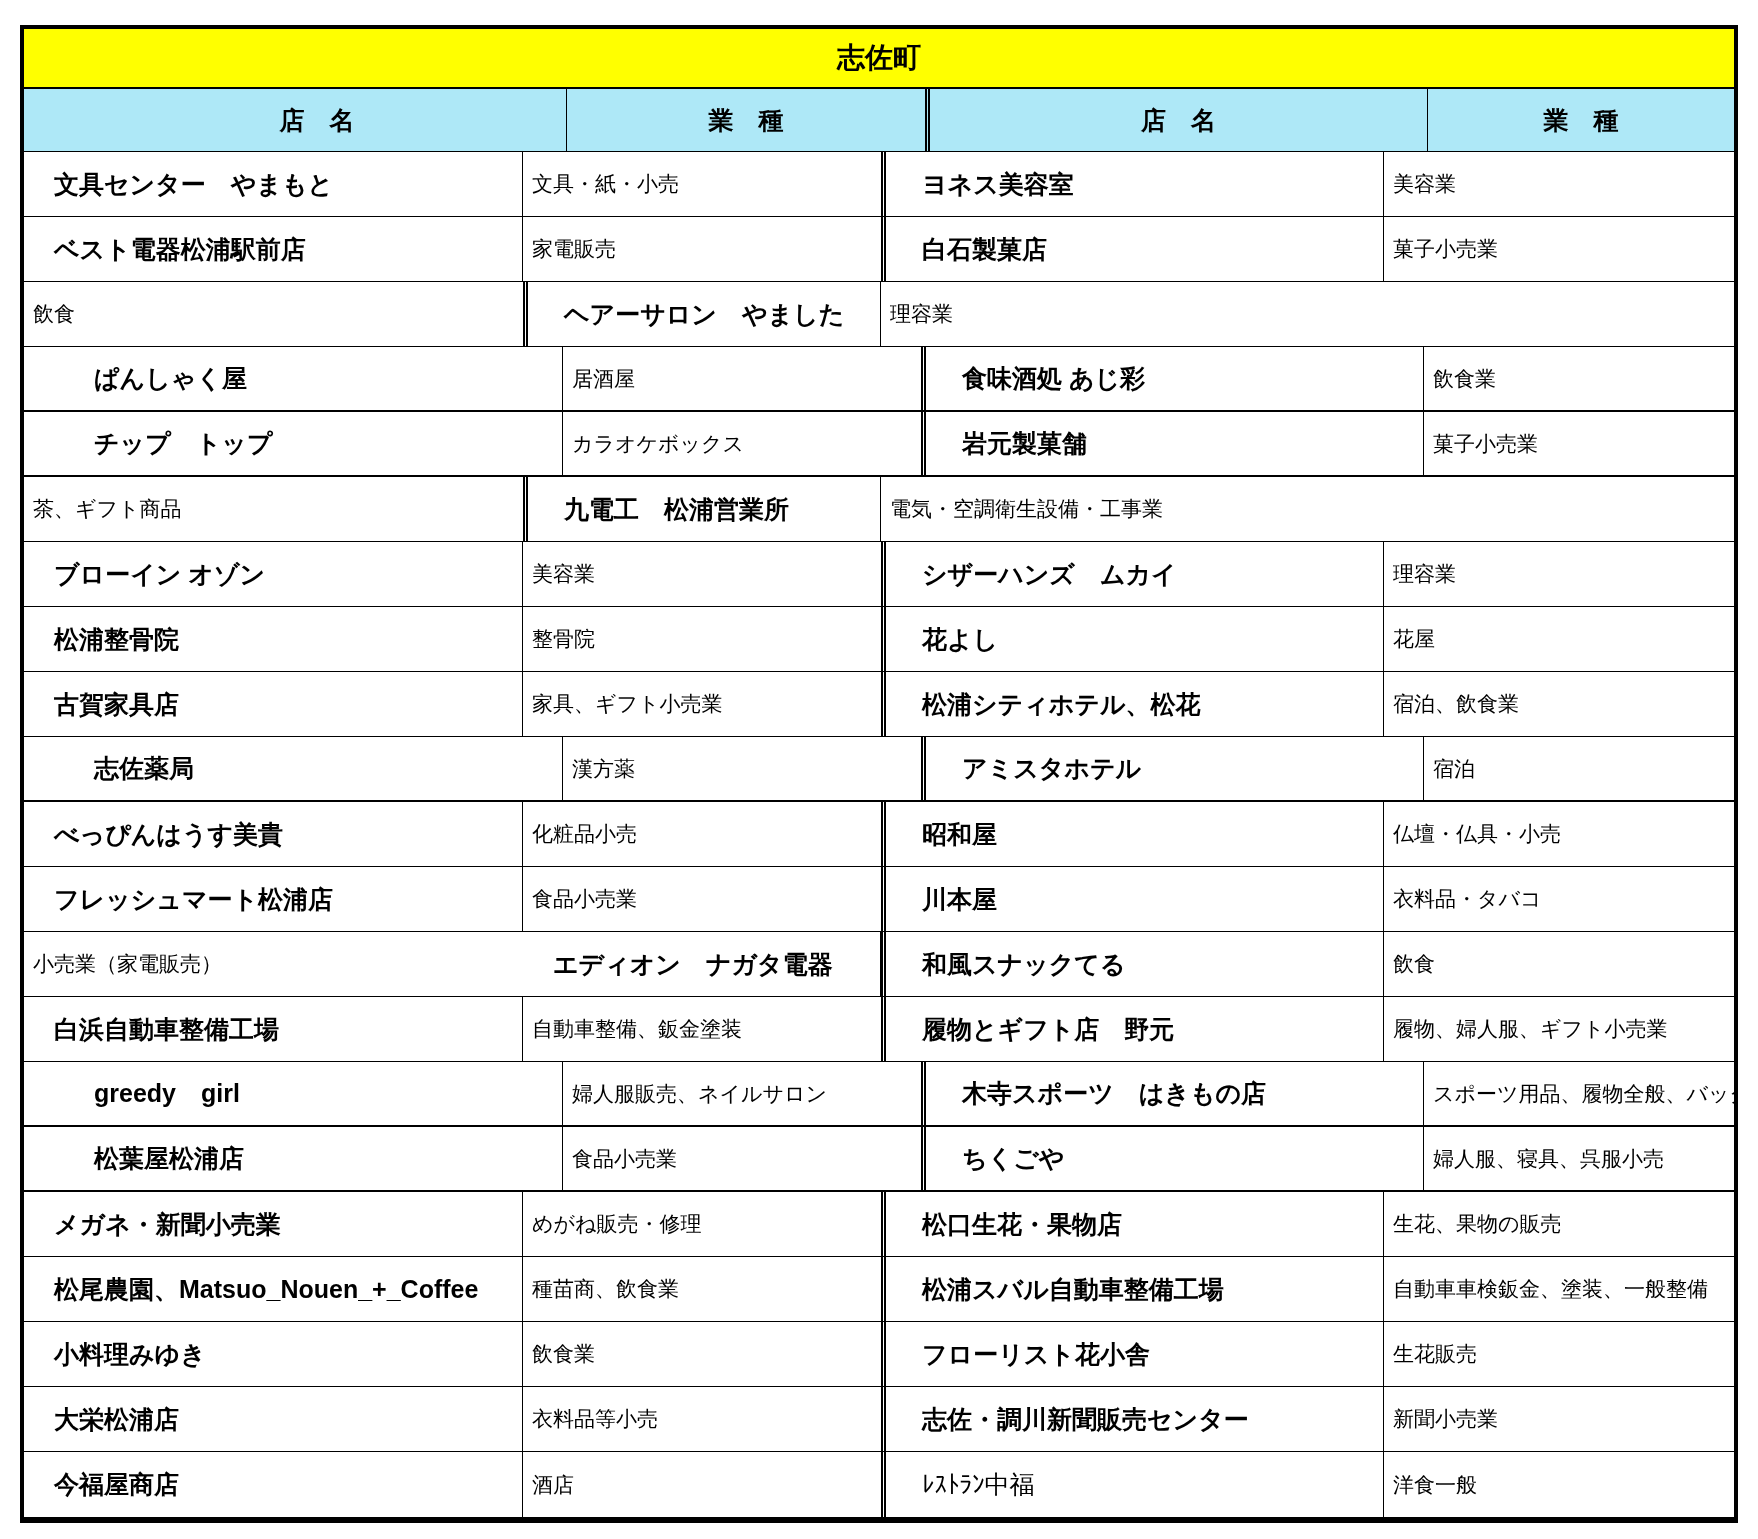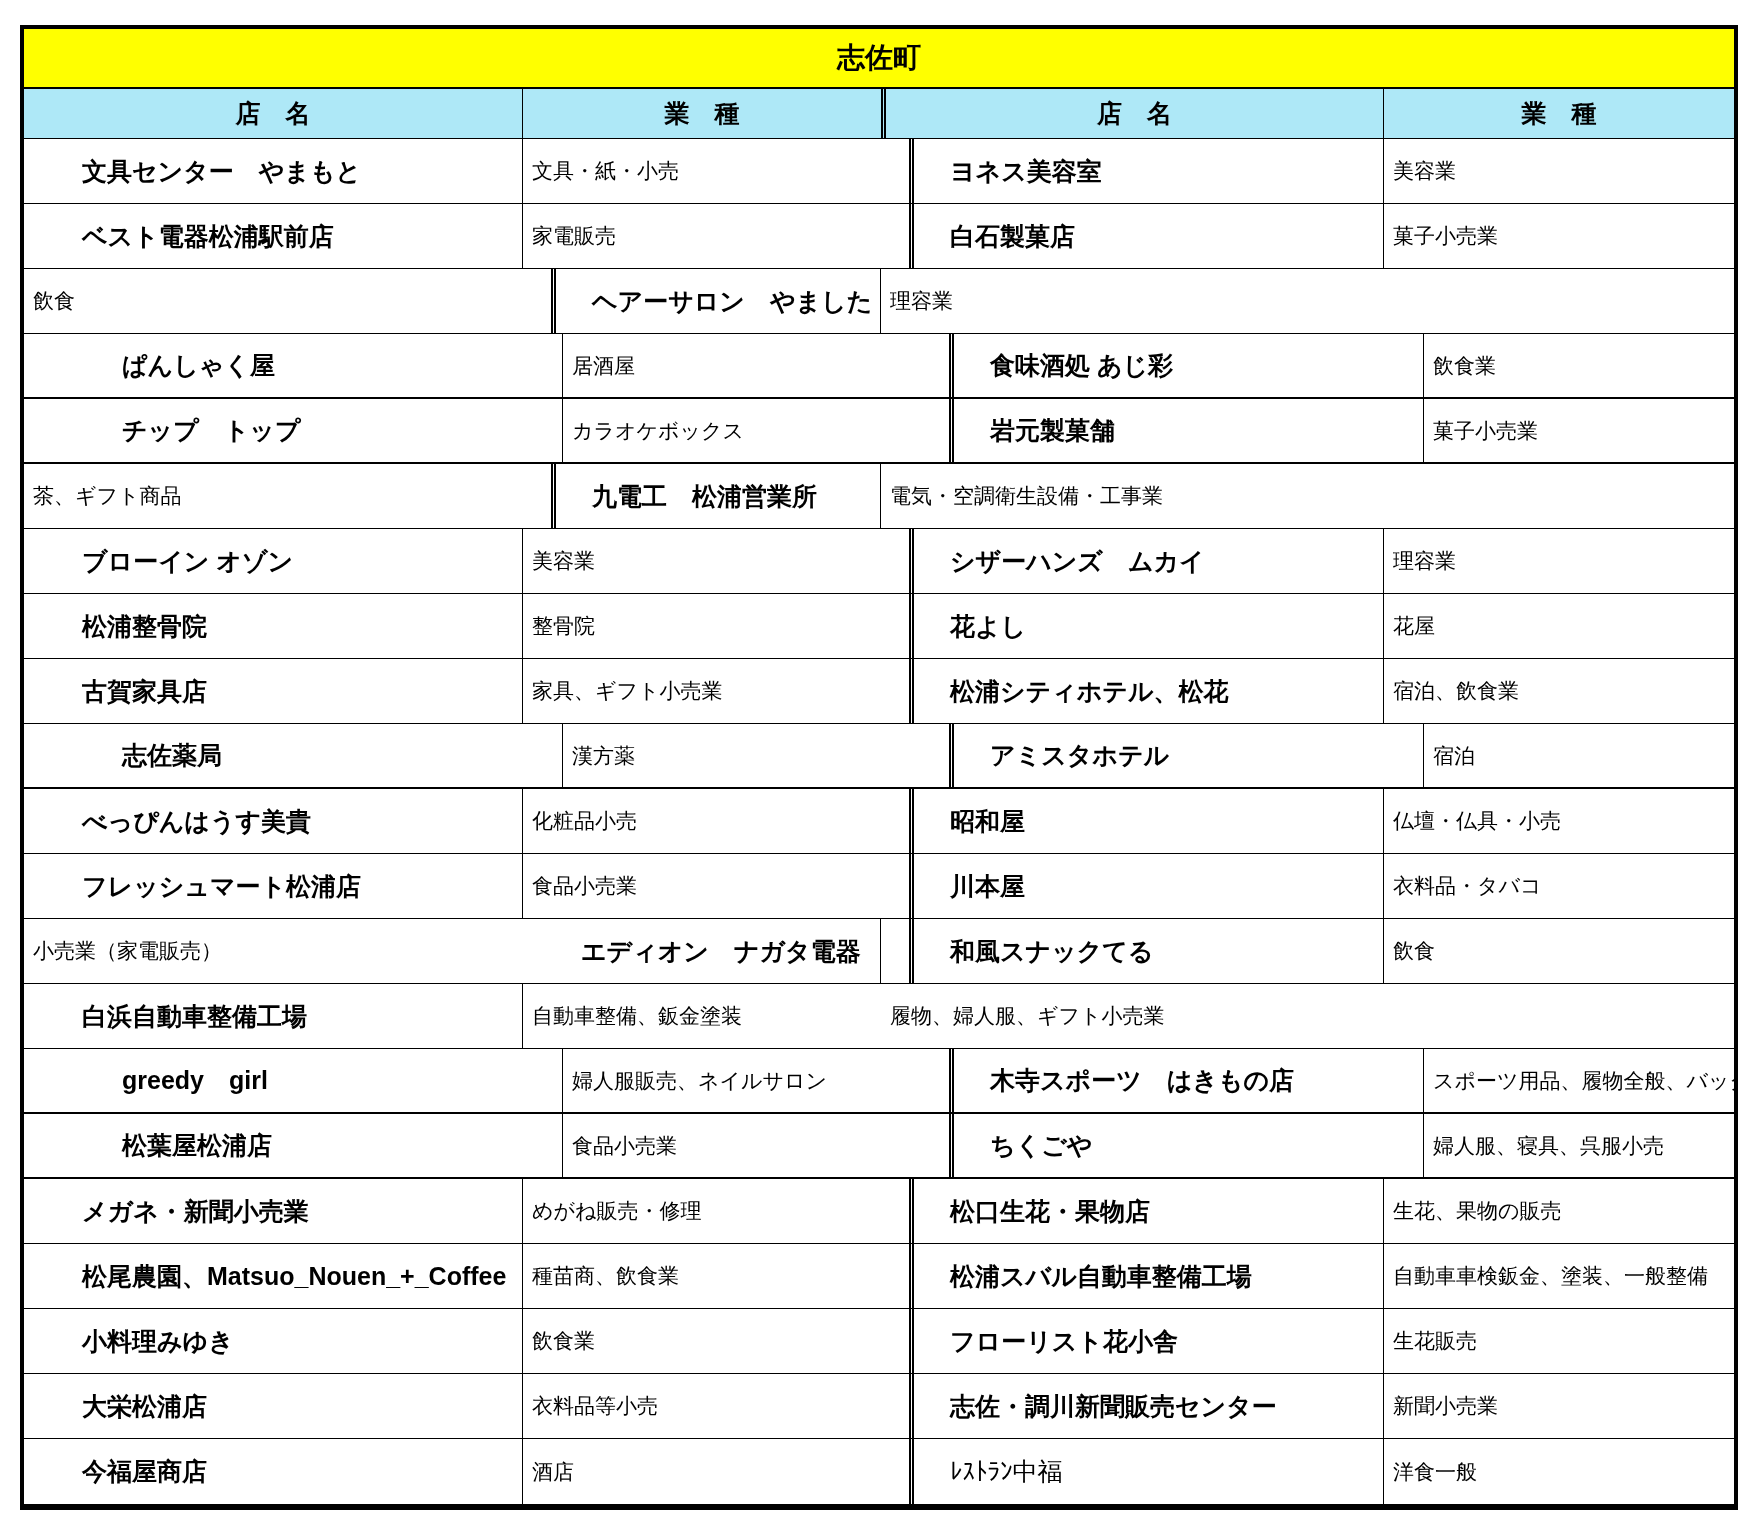--- a/index.html
+++ b/index.html
@@ -25,43 +25,44 @@
     border-bottom:2px solid var(--border,#000);
     display:flex;align-items:center;justify-content:center;
     font-size:28px;font-weight:bold;
   }
   .grid-row{
     display:grid;
     grid-template-columns:499px 358px 503px 1fr;
     box-sizing:border-box;
   }
   .header-row{
-    height:50px;
+    height:63px;
     background:var(--header-bg,#aee8f7);
     border-bottom:1px solid var(--border,#000);
+    padding-left:44px;
   }
   .row{
     height:65px;
     border-bottom:1px solid var(--border,#000);
   }
   .row.thick{border-bottom-width:2px;padding-left:40px;}
   .row:last-child{border-bottom:none;}
   .cell{
     display:flex;align-items:center;
     box-sizing:border-box;
     white-space:nowrap;
     overflow:hidden;
   }
   .c1{border-right:1px solid var(--border,#000);}
   .c3{border-left:5px double var(--border,#000);border-right:1px solid var(--border,#000);}
   .hcell{
     justify-content:center;
     font-size:25px;font-weight:bold;
   }
-  .name{font-size:25px;font-weight:bold;padding-left:30px;margin-left:28px;}
+  .name{font-size:25px;font-weight:bold;padding-left:30px;}
   .c3.name{padding-left:36px;}
   .type{font-size:21px;padding-left:9px;}
   .row.plain .c3.name{font-weight:normal;}
 </style>
 </head>
 <body style="--title-bg: #ffff00; --header-bg: #aee8f7; --border: #000000; background: rgb(255, 255, 255);">
 
 <div class="table-wrap">
   <div class="title-row">
     <span>志佐町</span>
@@ -158,20 +159,21 @@
   <div class="grid-row row">
     <div class="cell type c2">小売業（家電販売）</div>
     <div class="cell name c1">エディオン　ナガタ電器</div>
     <div class="cell name c3">和風スナックてる</div>
     <div class="cell type c4">飲食</div>
   </div>
 
   <div class="grid-row row">
     <div class="cell name c1">白浜自動車整備工場</div>
     <div class="cell type c2">自動車整備、鈑金塗装</div>
+    <div class="cell name c3">履物とギフト店　野元</div>
     <div class="cell type c4">履物、婦人服、ギフト小売業</div>
   </div>
 
   <div class="grid-row row thick">
     <div class="cell name c1">greedy　girl</div>
     <div class="cell type c2">婦人服販売、ネイルサロン</div>
     <div class="cell name c3">木寺スポーツ　はきもの店</div>
     <div class="cell type c4">スポーツ用品、履物全般、バッグ</div>
   </div>
 

